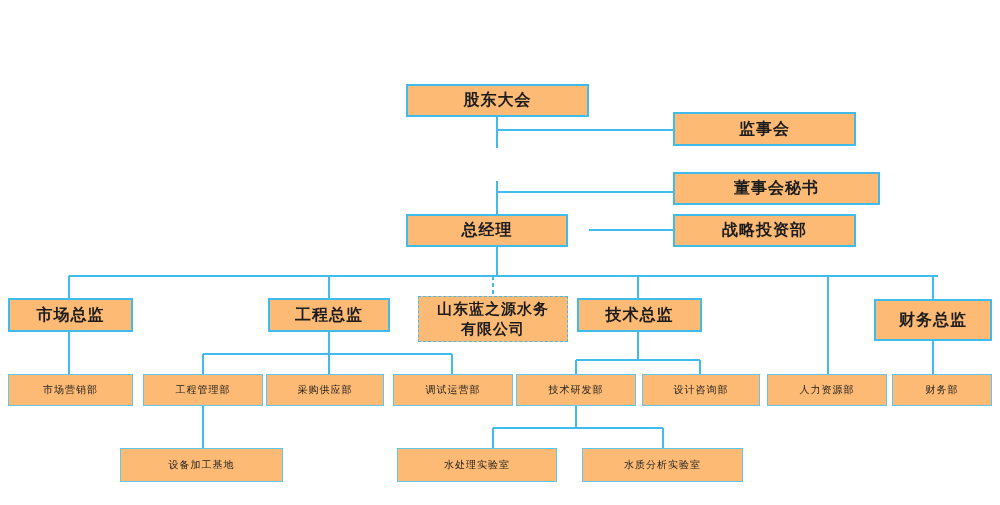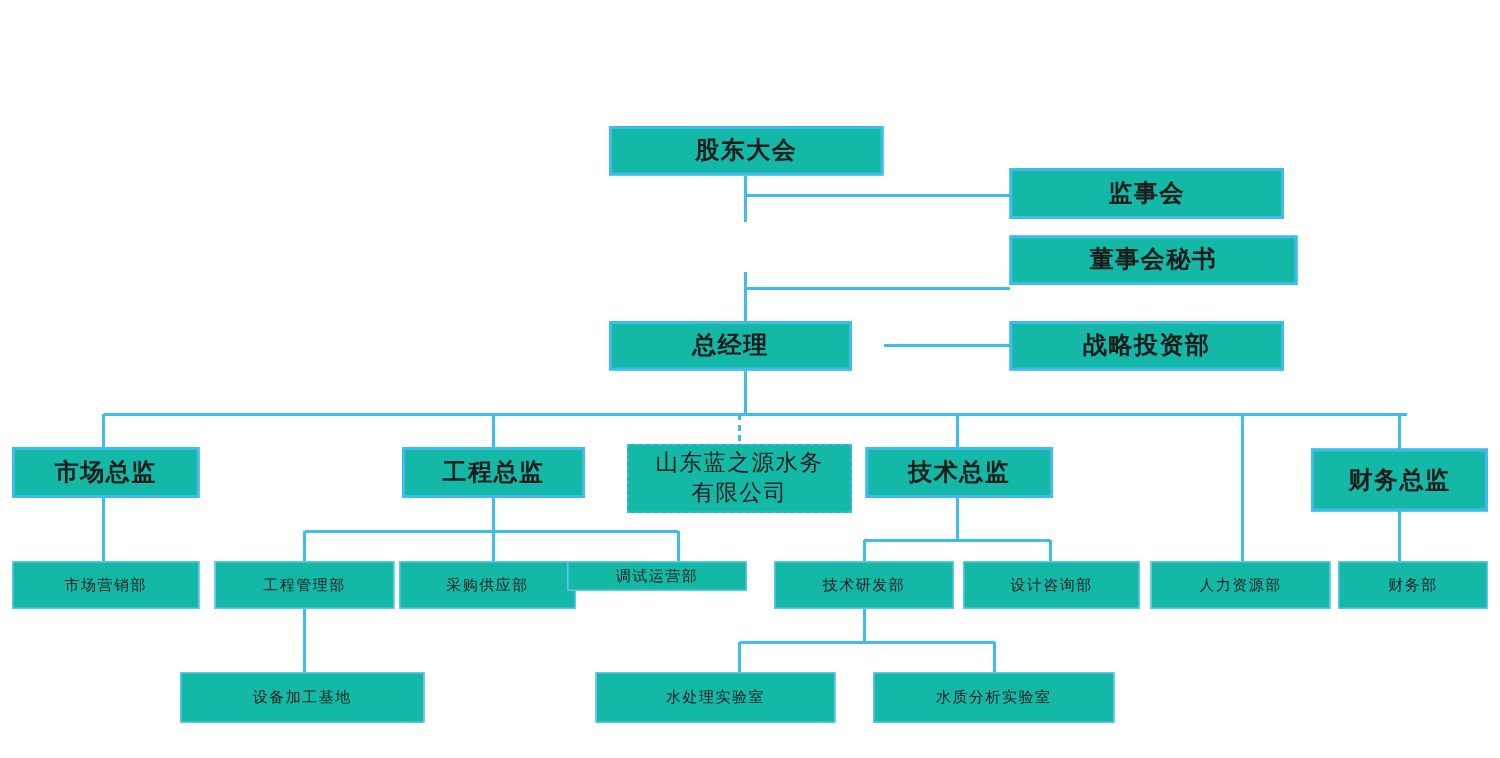--- a/index.html
+++ b/index.html
@@ -8,41 +8,41 @@
     width:1000px;height:505px;
     background:#ffffff;
     font-family:"Liberation Sans","DejaVu Sans",sans-serif;
     overflow:hidden;
   }
   #wires{position:absolute;left:0;top:0;width:1000px;height:505px;}
   .node{
     position:absolute;
     box-sizing:border-box;
     display:flex;align-items:center;justify-content:center;
-    background:#14b8a6;
+    background:#fdba74;
     border:2px solid #3fbcec;
     color:#1c1c1c;
     font-size:16px;
     font-weight:700;
     letter-spacing:1px;
     white-space:nowrap;
     z-index:2;
   }
   .node.dept{
     border-width:1.5px;
     border-color:#5ec7f0;
     font-size:10px;
     font-weight:400;
     letter-spacing:1px;
   }
   .node.dashed{
     border:1.5px dashed #3fbcec;
     flex-direction:column;
     font-size:15px;
-    font-weight:400;
+    font-weight:700;
     line-height:1.35;
     letter-spacing:1px;
     text-align:center;
   }
 </style>
 </head>
 <body>
 
 <div id="canvas">
 
@@ -96,21 +96,21 @@
     <g stroke="#3fbcec" stroke-width="1.5" fill="none" stroke-dasharray="4,3">
       <path d="M493,276 L493,296"></path>
     </g>
   </svg>
 
   <div class="node" style="left:406px;top:84px;width:183px;height:33px">股东大会</div>
 
   <div class="node" style="left:673px;top:112px;width:183px;height:34px">监事会</div>
 
 
-  <div class="node" style="left:673px;top:157px;width:192px;height:33px">董事会秘书</div>
+  <div class="node" style="left:673px;top:172px;width:207px;height:33px">董事会秘书</div>
 
   <div class="node" style="left:406px;top:214px;width:162px;height:33px">总经理</div>
 
   <div class="node" style="left:673px;top:214px;width:183px;height:33px">战略投资部</div>
 
   <div class="node" style="left:8px;top:298px;width:125px;height:34px">市场总监</div>
 
   <div class="node" style="left:268px;top:298px;width:122px;height:34px">工程总监</div>
 
   <div class="node dashed" style="left:418px;top:296px;width:150px;height:46px">
@@ -121,21 +121,21 @@
   <div class="node" style="left:577px;top:298px;width:125px;height:34px">技术总监</div>
 
   <div class="node" style="left:874px;top:299px;width:118px;height:42px">财务总监</div>
 
   <div class="node dept" style="left:8px;top:374px;width:125px;height:32px">市场营销部</div>
 
   <div class="node dept" style="left:143px;top:374px;width:120px;height:32px">工程管理部</div>
 
   <div class="node dept" style="left:266px;top:374px;width:118px;height:32px">采购供应部</div>
 
-  <div class="node dept" style="left:378px;top:374px;width:120px;height:20px">调试运营部</div>
+  <div class="node dept" style="left:393px;top:374px;width:120px;height:32px">调试运营部</div>
 
   <div class="node dept" style="left:516px;top:374px;width:120px;height:32px">技术研发部</div>
 
   <div class="node dept" style="left:642px;top:374px;width:118px;height:32px">设计咨询部</div>
 
   <div class="node dept" style="left:767px;top:374px;width:120px;height:32px">人力资源部</div>
 
   <div class="node dept" style="left:892px;top:374px;width:100px;height:32px">财务部</div>
 
   <div class="node dept" style="left:120px;top:448px;width:163px;height:34px">设备加工基地</div>

